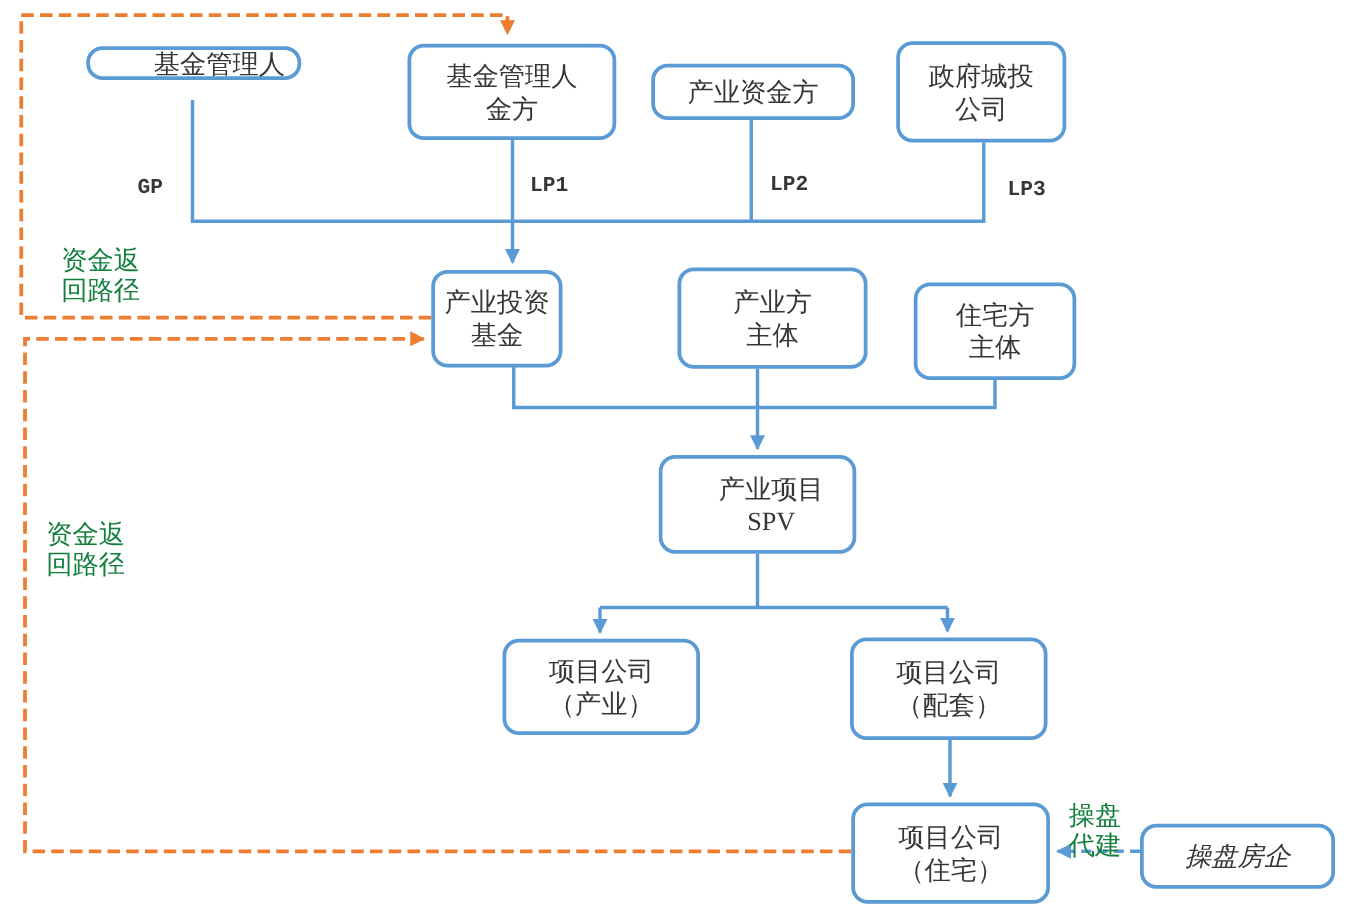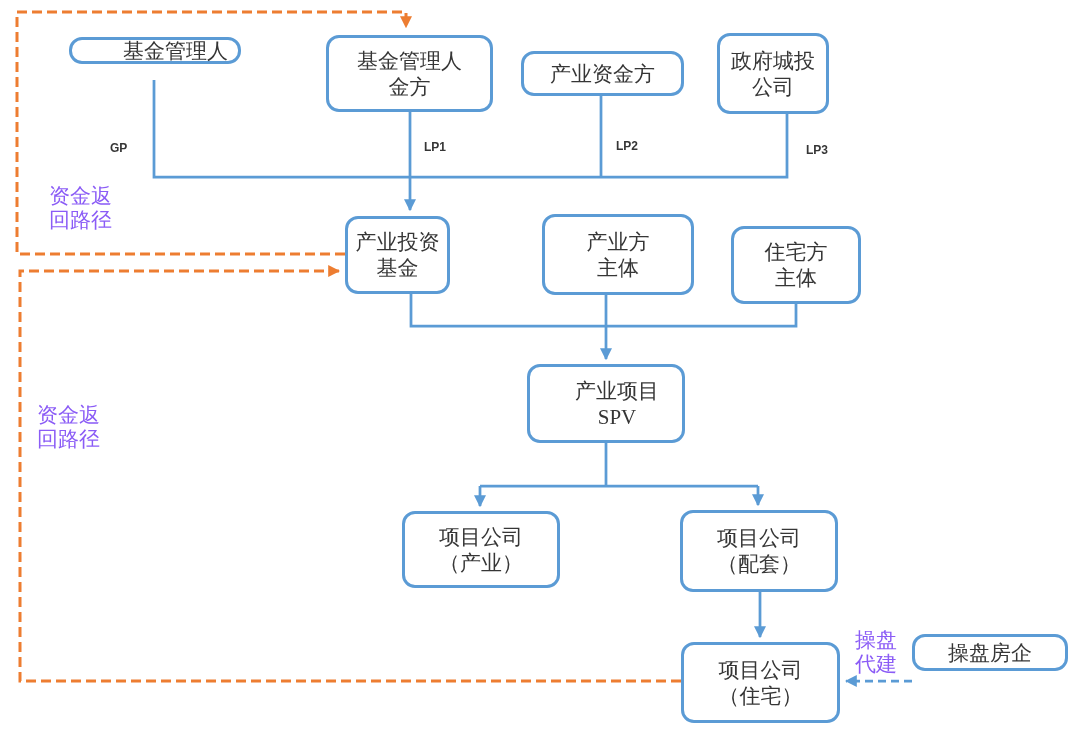--- a/index.html
+++ b/index.html
@@ -9,40 +9,40 @@
     position:absolute;box-sizing:border-box;
     border:3px solid #5B9BD5;border-radius:13px;background:#ffffff;
     display:flex;align-items:center;justify-content:center;text-align:center;
     font-family:"Liberation Serif","DejaVu Serif",serif;
     font-size:21px;line-height:26px;color:#363636;white-space:pre-line;
     z-index:2;
   }
   .lbl{
     position:absolute;z-index:3;
     font-family:"Liberation Serif","DejaVu Serif",serif;
-    font-size:21px;line-height:24px;color:#8b5cf6;white-space:pre-line;
+    font-size:21px;line-height:24px;color:#15803d;white-space:pre-line;margin-top:12px;
   }
   .lp{
     position:absolute;z-index:3;
-    font-family:Liberation Sans, sans-serif;
-    font-weight:600;font-size:12px;color:#363636;
+    font-family:Liberation Mono, monospace;
+    font-weight:600;font-size:17px;color:#363636;
   }
   
   .n-fund-manager{left:69px;top:37px;width:172px;height:27px;padding-left:41px;}
   .n-financial{left:326px;top:35px;width:167px;height:77px;}
   .n-industry-capital{left:521px;top:51px;width:163px;height:45px;}
-  .n-gov{left:717px;top:33px;width:112px;height:81px;}
+  .n-gov{left:717px;top:33px;width:136px;height:81px;}
   .n-fund{left:345px;top:216px;width:105px;height:78px;}
   .n-industry-entity{left:542px;top:214px;width:152px;height:81px;}
   .n-residential-entity{left:731px;top:226px;width:130px;height:78px;}
   .n-spv{left:527px;top:364px;width:158px;height:79px;padding-left:22px;}
   .n-pc-industry{left:402px;top:511px;width:158px;height:77px;}
   .n-pc-supporting{left:680px;top:510px;width:158px;height:82px;}
   .n-pc-residential{left:681px;top:642px;width:159px;height:81px;}
-  .n-developer{left:912px;top:634px;width:156px;height:37px;}
+  .n-developer{left:912px;top:659px;width:156px;height:52px;font-style:italic;}
   
   .l-gp{left:110px;top:141px;}
   .l-lp1{left:424px;top:140px;}
   .l-lp2{left:616px;top:139px;text-align:right;}
   .l-lp3{left:806px;top:143px;}
   .l-return-top{left:49px;top:184px;}
   .l-return-left{left:37px;top:403px;}
   .l-operate{left:855px;top:628px;}
 </style>
 </head>

